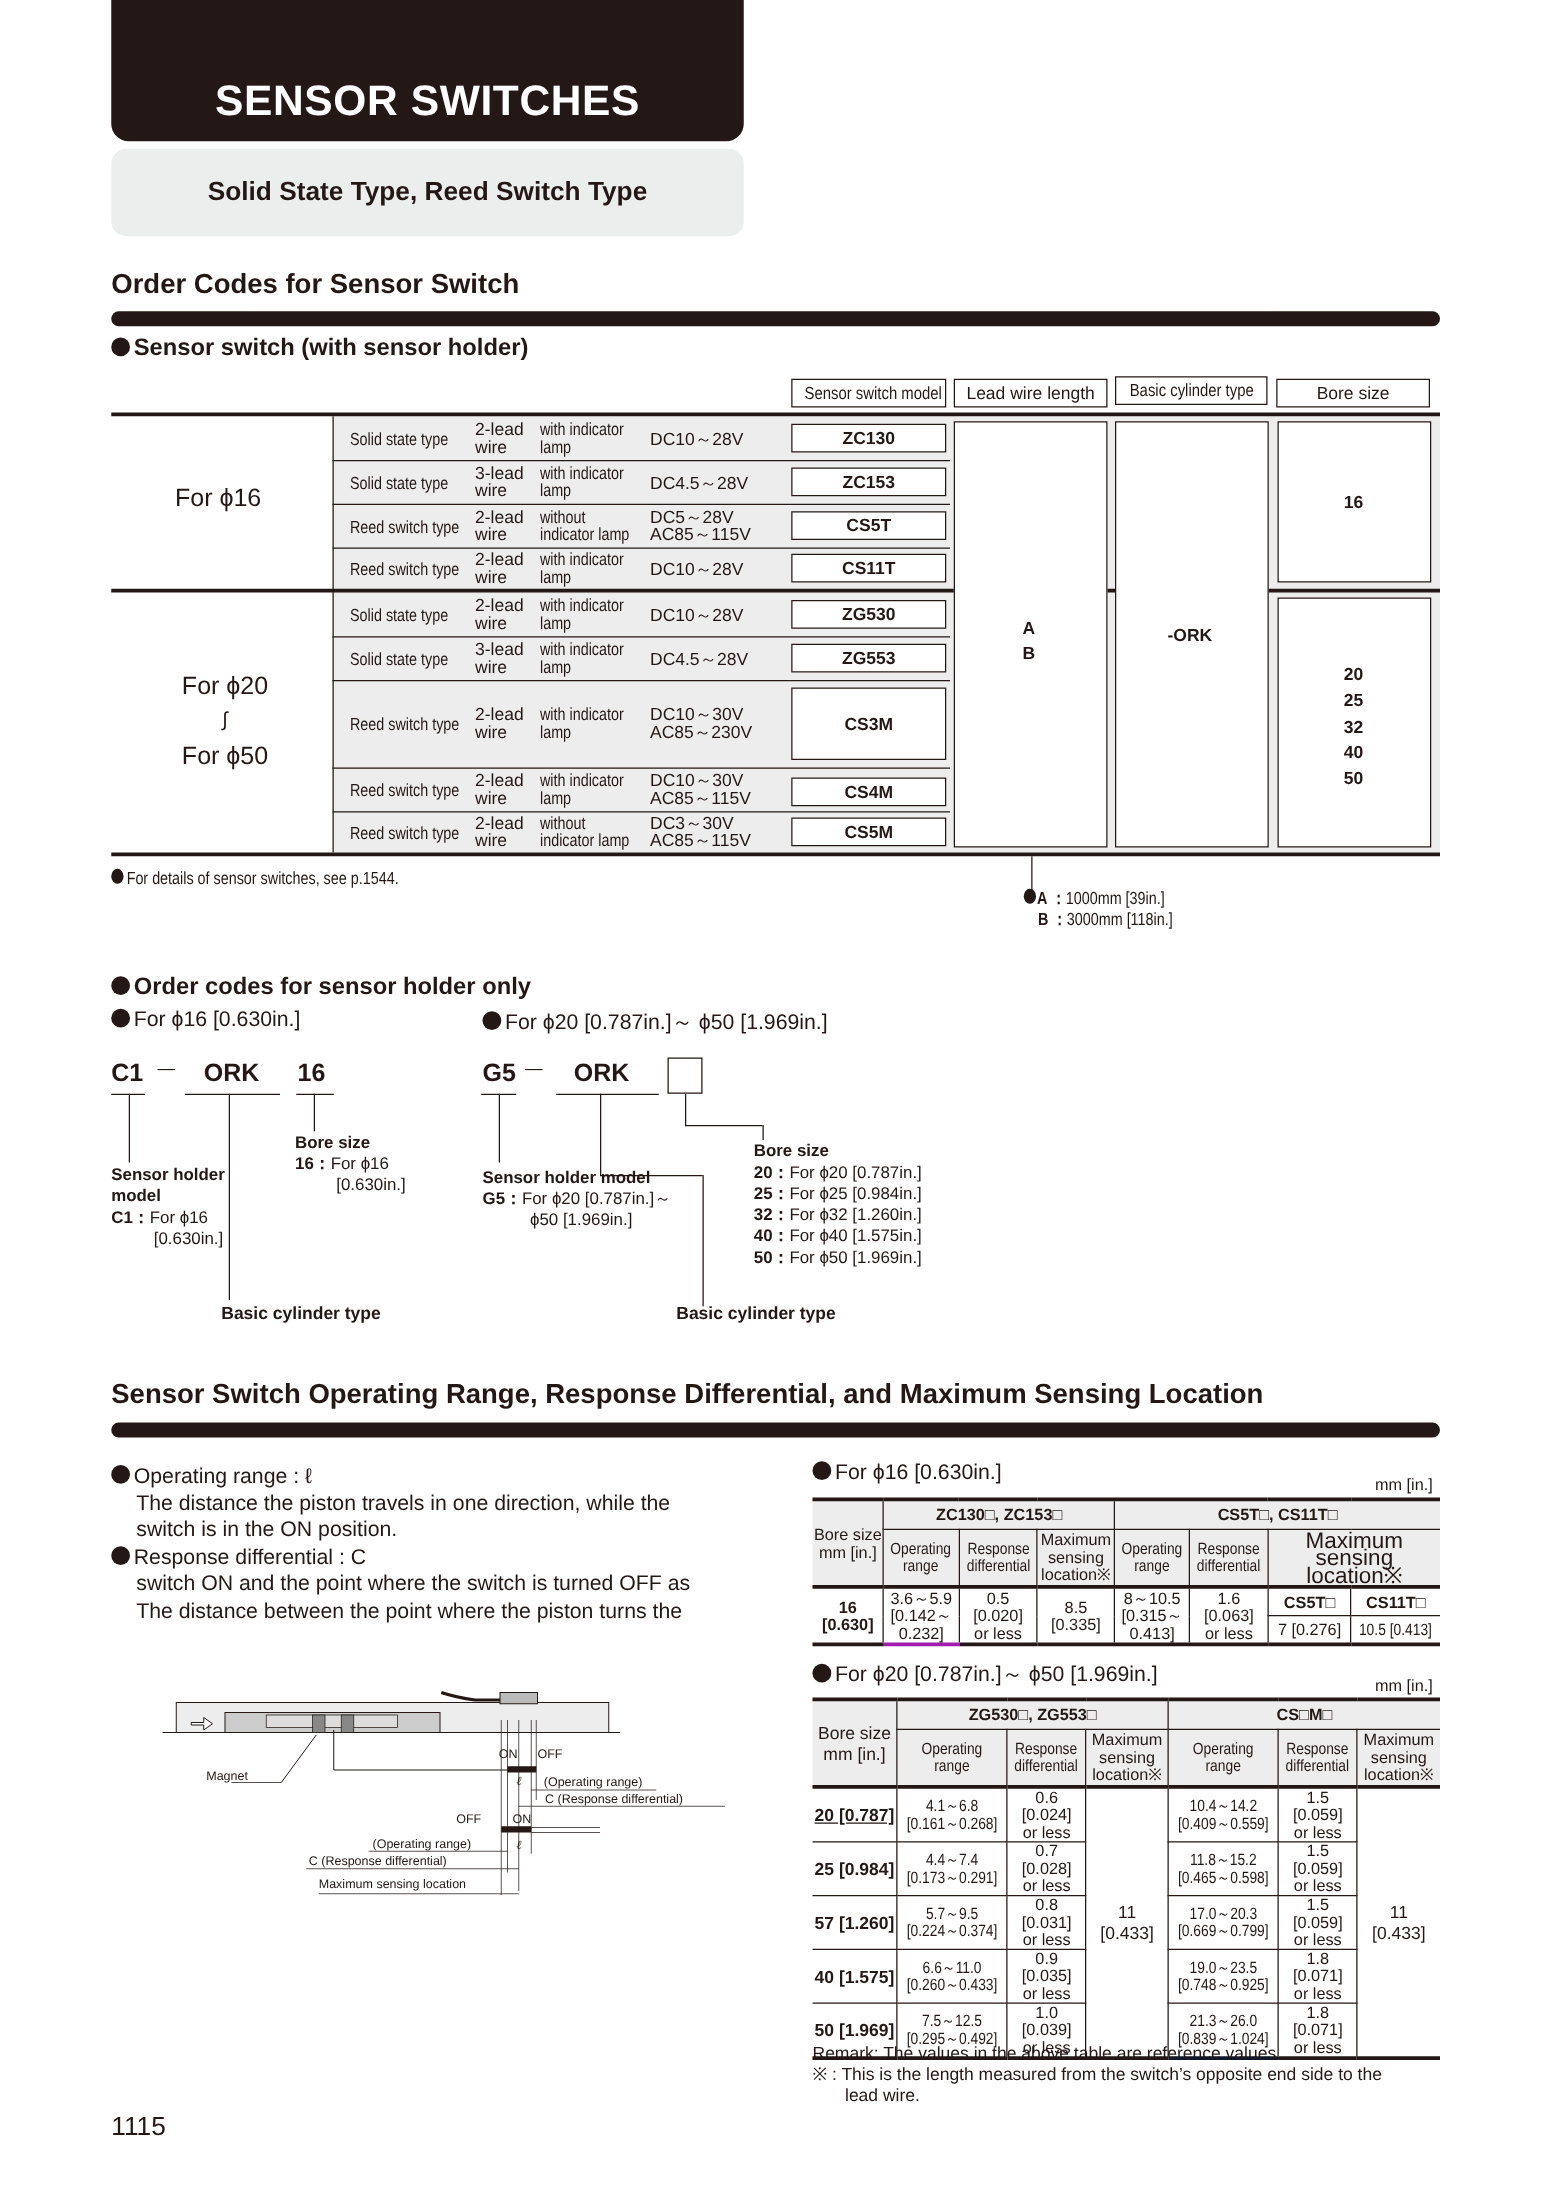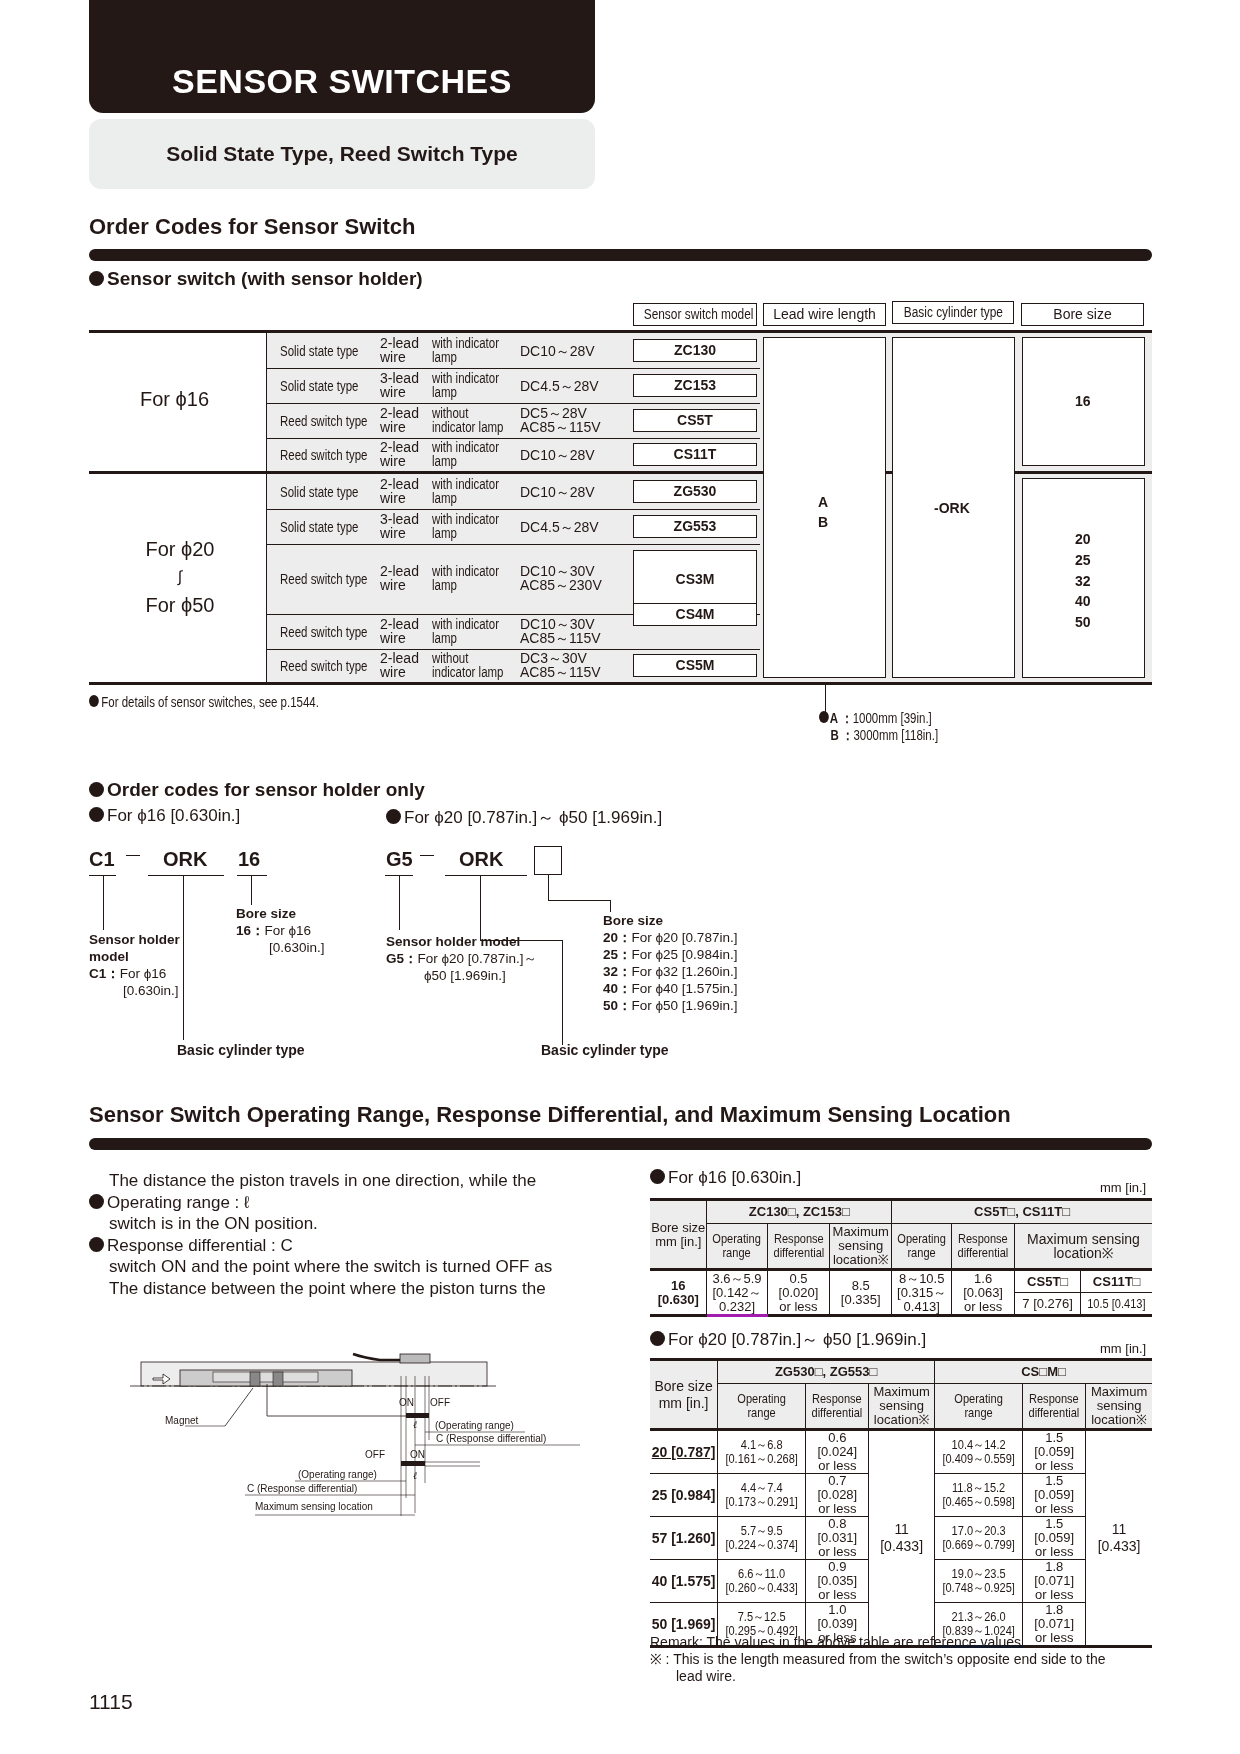--- a/index.html
+++ b/index.html
@@ -162,21 +162,21 @@
     <div class="abs cell" style="left:280px;top:624.5px"><span class="cond">Reed switch type</span></div>
        <div class="abs cell" style="left:380px;top:616.5px">
       <div>2-lead</div>
       <div>wire</div>
     </div>
        <div class="abs cell" style="left:432px;top:616.5px"><div class="cond">with indicator</div><br><div class="cond" style="margin-top:-14px">lamp</div></div>
        <div class="abs cell" style="left:520px;top:616.5px">
       <div>DC10～30V</div>
       <div>AC85～115V</div>
     </div>
-       <div class="abs model-box" style="top:603px;">CS4M</div>
+       <div class="abs model-box" style="top:622px;">CS4M</div>
     <div class="abs cell" style="left:280px;top:658.5px"><span class="cond">Reed switch type</span></div>
        <div class="abs cell" style="left:380px;top:650.5px">
       <div>2-lead</div>
       <div>wire</div>
     </div>
        <div class="abs cell" style="left:432px;top:650.5px"><div class="cond">without</div><br><div class="cond" style="margin-top:-14px">indicator lamp</div></div>
        <div class="abs cell" style="left:520px;top:650.5px">
       <div>DC3～30V</div>
       <div>AC85～115V</div>
     </div>
@@ -265,22 +265,22 @@
   <div><b>32</b><b>：</b><span>For ϕ32 [1.260in.]</span></div>
   <div><b>40</b><b>：</b><span>For ϕ40 [1.575in.]</span></div>
   <div><b>50</b><b>：</b><span>For ϕ50 [1.969in.]</span></div>
 </div>
 <div class="abs b" style="left:541px;top:1042px;font-size:14px">Basic cylinder type</div>
 
 <div class="abs sec-title" style="top:1102px">Sensor Switch Operating Range, Response Differential, and Maximum Sensing Location</div>
 <div class="abs sec-bar" style="top:1138px"></div>
 
 <div class="abs" style="left:89px;top:1170px;font-size:17px;line-height:21.5px;width:520px">
+  <div><span class="dot"></span><span>Operating range : ℓ</span></div>
   <div style="padding-left:20px">The distance the piston travels in one direction, while the</div>
-  <div><span class="dot"></span><span>Operating range : ℓ</span></div>
   <div style="padding-left:20px">switch is in the ON position.</div>
   <div><span class="dot"></span><span>Response differential : C</span></div>
   <div style="padding-left:20px">switch ON and the point where the switch is turned OFF as</div>
   <div style="padding-left:20px">The distance between the point where the piston turns the</div>
 </div>
 
 <svg class="abs" style="left:125px;top:1348px" width="460" height="180" viewBox="0 0 460 180">
   <rect x="16" y="14" width="346" height="24" fill="#ededed" stroke="#231815" stroke-width="0.8"></rect>
   <path d="M228 6 Q240 10 255 12 L275 12" fill="none" stroke="#231815" stroke-width="2.5"></path>
   <rect x="275" y="6" width="30" height="9" fill="#bbb" stroke="#231815" stroke-width="0.8"></rect>
@@ -347,21 +347,21 @@
   <tr style="height:46px">
     <td class="hd"><span class="cond-c"><span>Operating</span><br><span>range</span></span></td>
     <td class="hd"><span class="cond-c"><span>Response</span><br><span>differential</span></span></td>
     <td class="hd">
           <div>Maximum</div>
           <div>sensing</div>
           <div>location※</div>
         </td>
     <td class="hd"><span class="cond-c"><span>Operating</span><br><span>range</span></span></td>
     <td class="hd"><span class="cond-c"><span>Response</span><br><span>differential</span></span></td>
-    <td class="hd" colspan="2" style="border-right:none;font-size:14px">
+    <td class="hd" colspan="2" style="border-right:none;font-size:18px">
           <div>Maximum sensing</div>
           <div>location※</div>
         </td>
   </tr>
   <tr class="top-rule" style="height:23px">
     <td rowspan="2" class="b" style="border-left:none;border-bottom:3px solid #231815">
           <div>16</div>
           <div>[0.630]</div>
         </td>
     <td rowspan="2" style="border-bottom:3px solid #a21caf">

